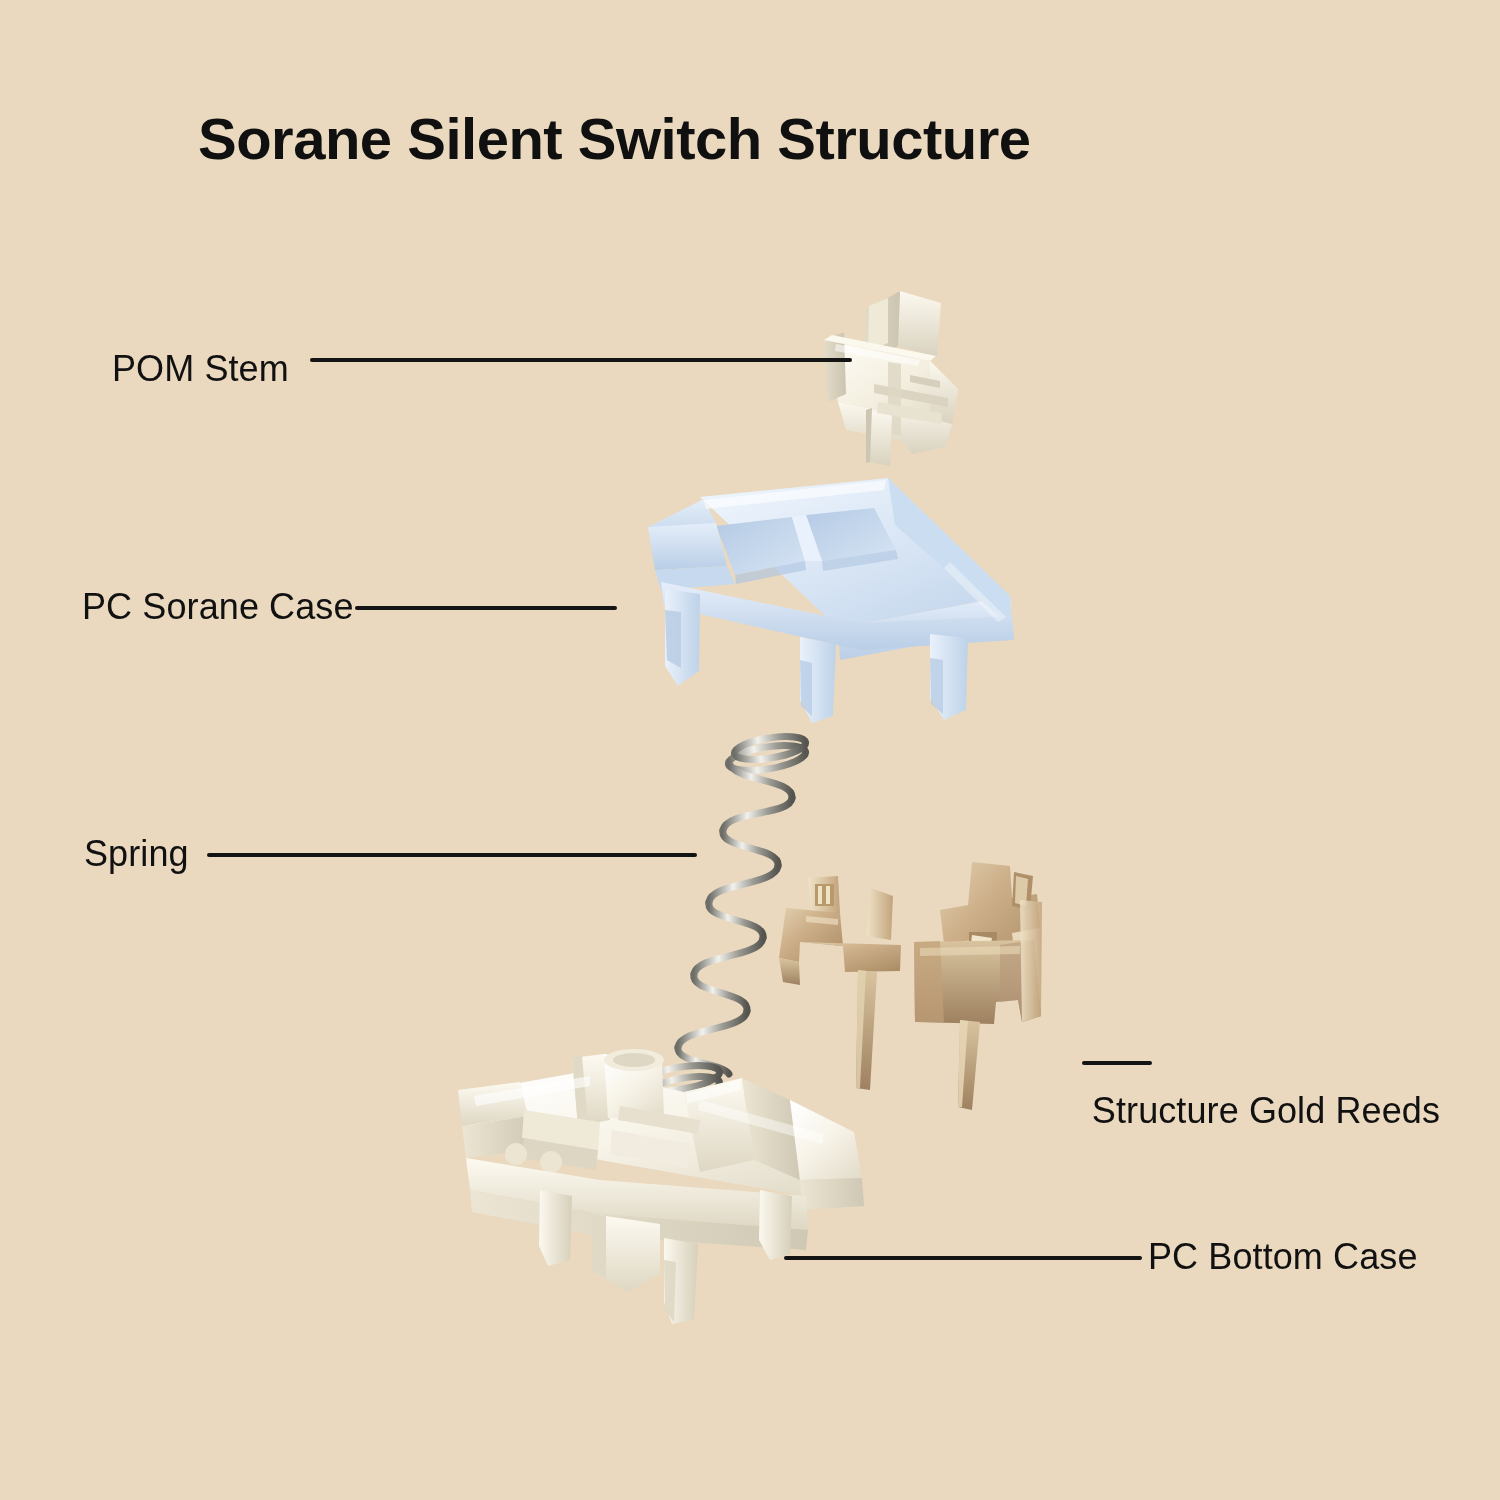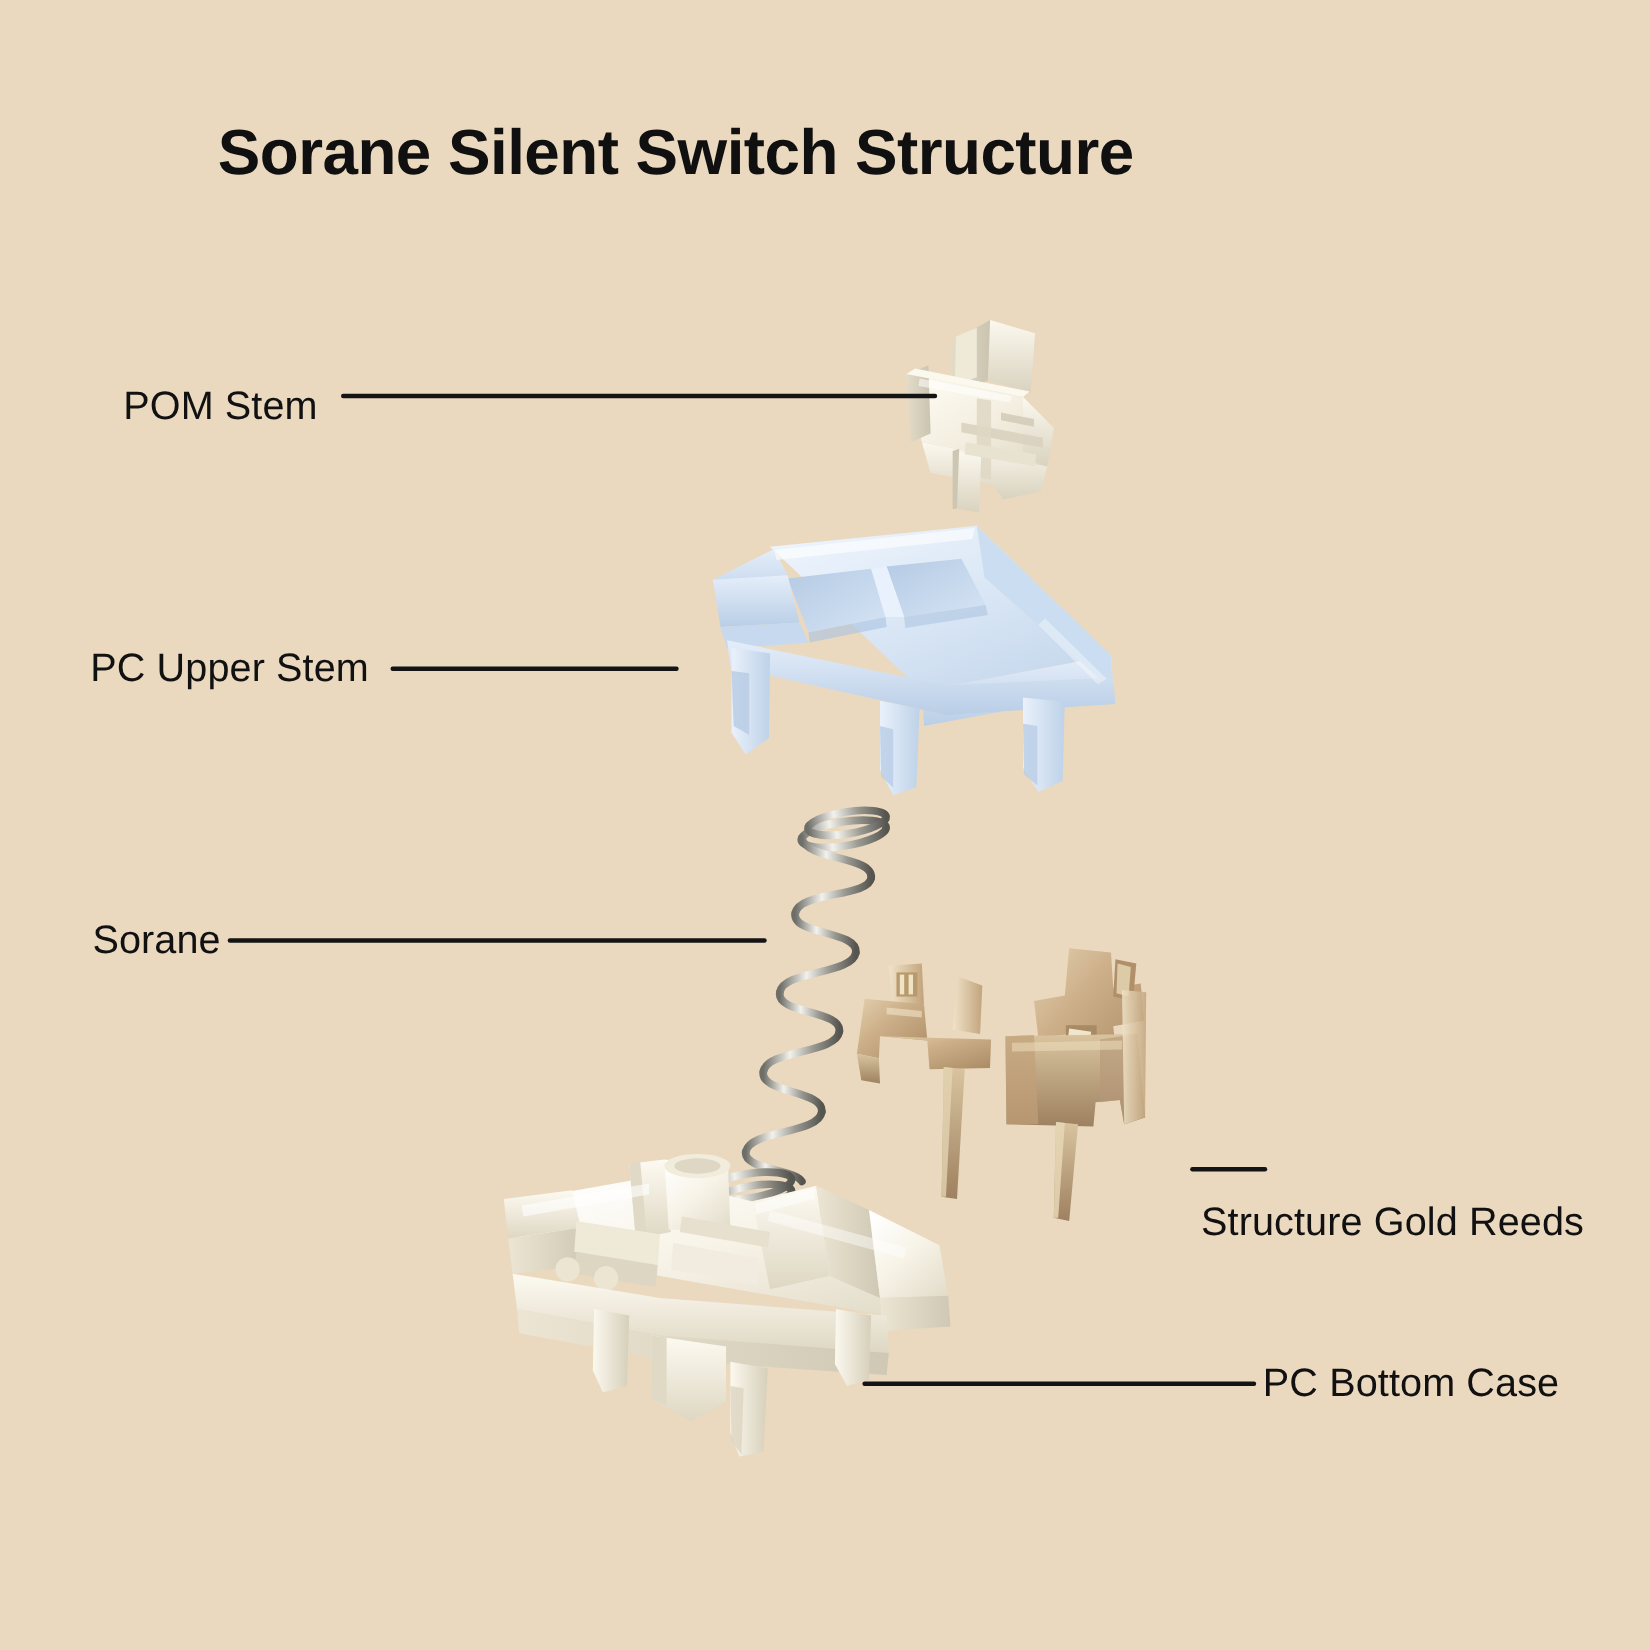--- a/index.html
+++ b/index.html
@@ -296,24 +296,24 @@
 
       <path d="M474 1086 L590 1066 L590 1076 L476 1096 Z" fill="#ffffff" opacity="0.6"></path>
       <path d="M700 1090 L824 1124 L822 1134 L698 1100 Z" fill="#ffffff" opacity="0.45"></path>
       <path d="M686 1084 L740 1070 L741 1080 L687 1094 Z" fill="#ffffff" opacity="0.5"></path>
     </g>
   </svg>
 
   <div class="callout-label" style="left:112px; top:328px;margin-top:10px;">POM Stem</div>
   <div class="leader" style="left:310px; top:348px; width:542px;"></div>
 
-  <div class="callout-label" style="left:82px; top:576px;">PC Upper Stem</div>
+  <div class="callout-label" style="left:82px; top:576px;">PC Sorane Case</div>
   <div class="leader" style="left:355px; top:596px; width:262px;"></div>
 
-  <div class="callout-label" style="left:84px; top:823px;">Sorane</div>
+  <div class="callout-label" style="left:84px; top:823px;">Spring</div>
   <div class="leader" style="left:207px; top:843px; width:490px;"></div>
 
   <div class="leader" style="left:1082px; top:1051px; width:70px;"></div>
   <div class="callout-label two-line" style="left:1055px; top:1032px; width:385px;">
     <br>
     <span>Structure Gold Reeds</span>
   </div>
 
   <div class="leader" style="left:784px; top:1246px; width:358px;"></div>
   <div class="callout-label" style="left:1148px; top:1226px;">PC Bottom Case</div>

